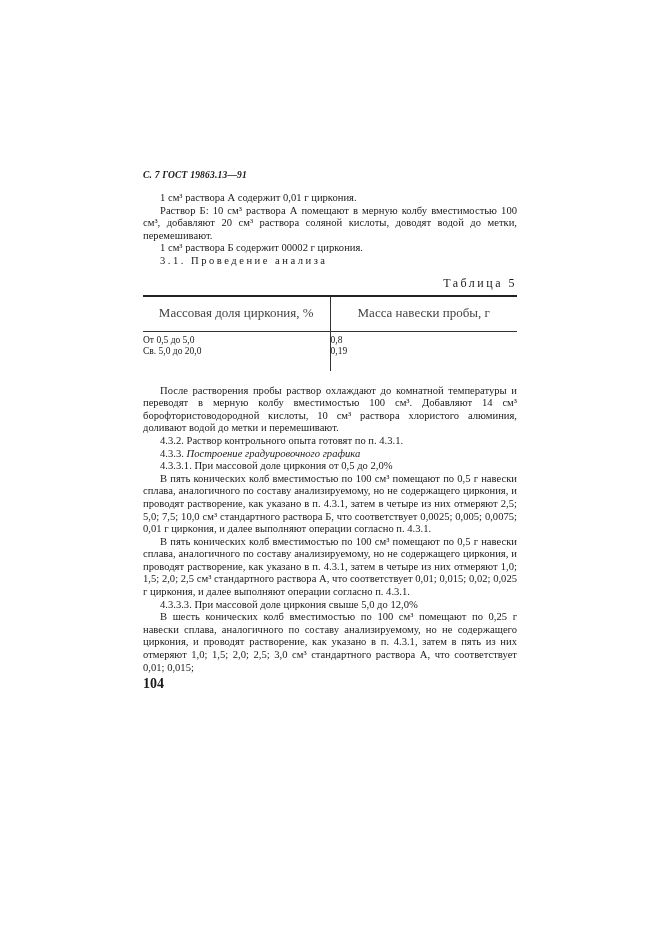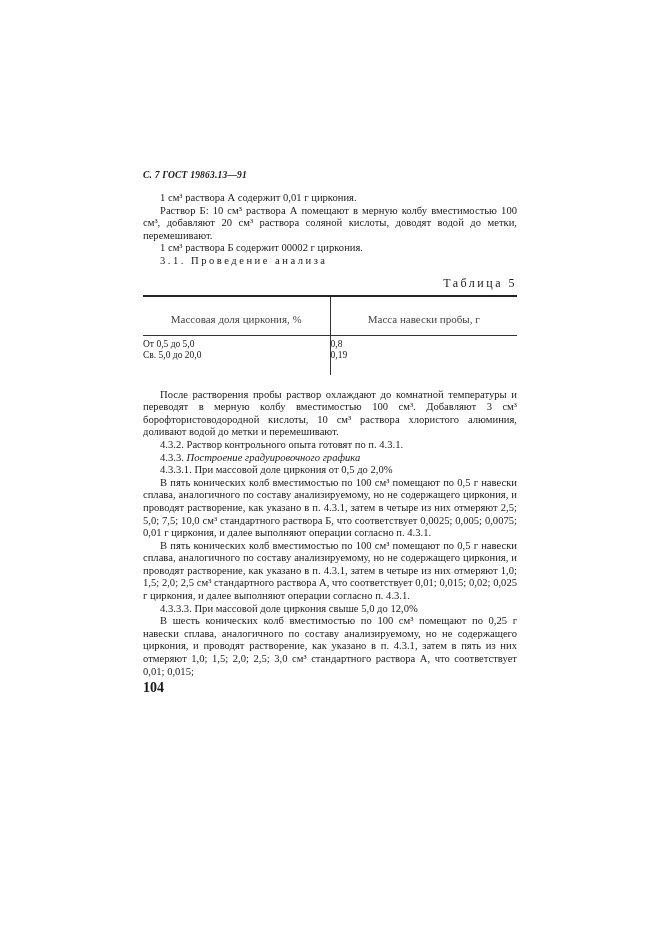--- a/index.html
+++ b/index.html
@@ -6,21 +6,21 @@
   body { width:661px; height:935px; position:relative; overflow:hidden;
          font-family:"Liberation Serif","DejaVu Serif",serif; color:#1a1a1a; }
   .page { position:absolute; left:143px; top:170px; width:374px; }
   .header { font-size:9.5px; font-weight:bold; letter-spacing:0.2px; margin-bottom:12px;font-style:italic; }
   .p { font-size:10.6px; line-height:12.6px; text-align:justify; margin:0; }
   .ind { text-indent:17px; }
   .sp { letter-spacing:2.5px; }
   .it { font-style:italic; }
   .tcap { text-align:right; font-size:12px; letter-spacing:2.5px; margin-top:8px; margin-bottom:4px; }
   table { width:100%; border-collapse:collapse; font-size:9.5px; }
-  .thr th { font-weight:normal; font-size:11px; color:#444; padding:16px 0 10px;
+  .thr th { font-weight:normal; font-size:13px; color:#444; padding:8px 0 10px;
             border-top:2px solid #222; border-bottom:1px solid #333; }
   td { text-align:left; vertical-align:top; padding:3px 0 14px; line-height:11px; }
   .c1 { border-right:1px solid #333; width:50%; }
   .rows div { white-space:pre; }
   .after { margin-top:14px; }
   .pgnum { font-size:14px; font-weight:bold; margin-top:2px; }
 </style>
 </head>
 <body>
 
@@ -46,21 +46,21 @@
       </td>
       <td class="rows">
         <div>0,8</div>
         <div>0,19</div>
       </td>
     </tr>
   </tbody>
     </table>
 
   <div class="after">
-    <p class="p ind">После растворения пробы раствор охлаждают до комнатной температуры и переводят в мерную колбу вместимостью 100 см³. Добавляют 3 см³ борофтористоводородной кислоты, 10 см³ раствора хлористого алюминия, доливают водой до метки и перемешивают.</p>
+    <p class="p ind">После растворения пробы раствор охлаждают до комнатной температуры и переводят в мерную колбу вместимостью 100 см³. Добавляют 14 см³ борофтористоводородной кислоты, 10 см³ раствора хлористого алюминия, доливают водой до метки и перемешивают.</p>
     <p class="p ind">4.3.2. Раствор контрольного опыта готовят по п. 4.3.1.</p>
     <p class="p ind"><span>4.3.3.</span> <span class="it">Построение градуировочного графика</span></p>
     <p class="p ind">4.3.3.1. При массовой доле циркония от 0,5 до 2,0%</p>
     <p class="p ind">В пять конических колб вместимостью по 100 см³ помещают по 0,5 г навески сплава, аналогичного по составу анализируемому, но не содержащего циркония, и проводят растворение, как указано в п. 4.3.1, затем в четыре из них отмеряют 2,5; 5,0; 7,5; 10,0 см³ стандартного раствора Б, что соответствует 0,0025; 0,005; 0,0075; 0,01 г циркония, и далее выполняют операции согласно п. 4.3.1.</p>
     <p class="p ind">В пять конических колб вместимостью по 100 см³ помещают по 0,5 г навески сплава, аналогичного по составу анализируемому, но не содержащего циркония, и проводят растворение, как указано в п. 4.3.1, затем в четыре из них отмеряют 1,0; 1,5; 2,0; 2,5 см³ стандартного раствора А, что соответствует 0,01; 0,015; 0,02; 0,025 г циркония, и далее выполняют операции согласно п. 4.3.1.</p>
     <p class="p ind">4.3.3.3. При массовой доле циркония свыше 5,0 до 12,0%</p>
     <p class="p ind">В шесть конических колб вместимостью по 100 см³ помещают по 0,25 г навески сплава, аналогичного по составу анализируемому, но не содержащего циркония, и проводят растворение, как указано в п. 4.3.1, затем в пять из них отмеряют 1,0; 1,5; 2,0; 2,5; 3,0 см³ стандартного раствора А, что соответствует 0,01; 0,015;</p>
   </div>
   <div class="pgnum">104</div>
 </div>

